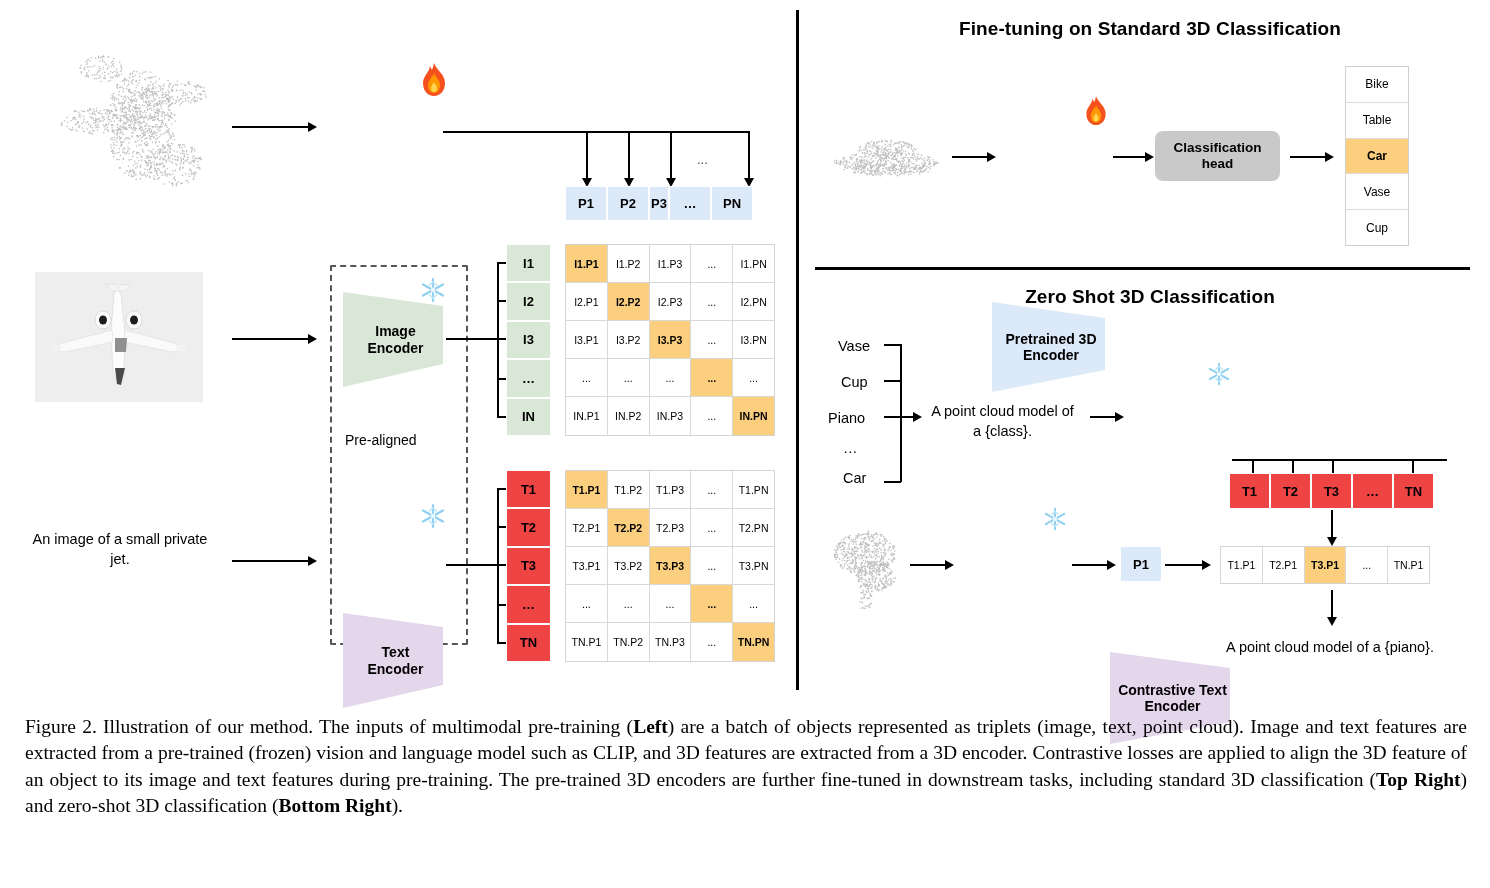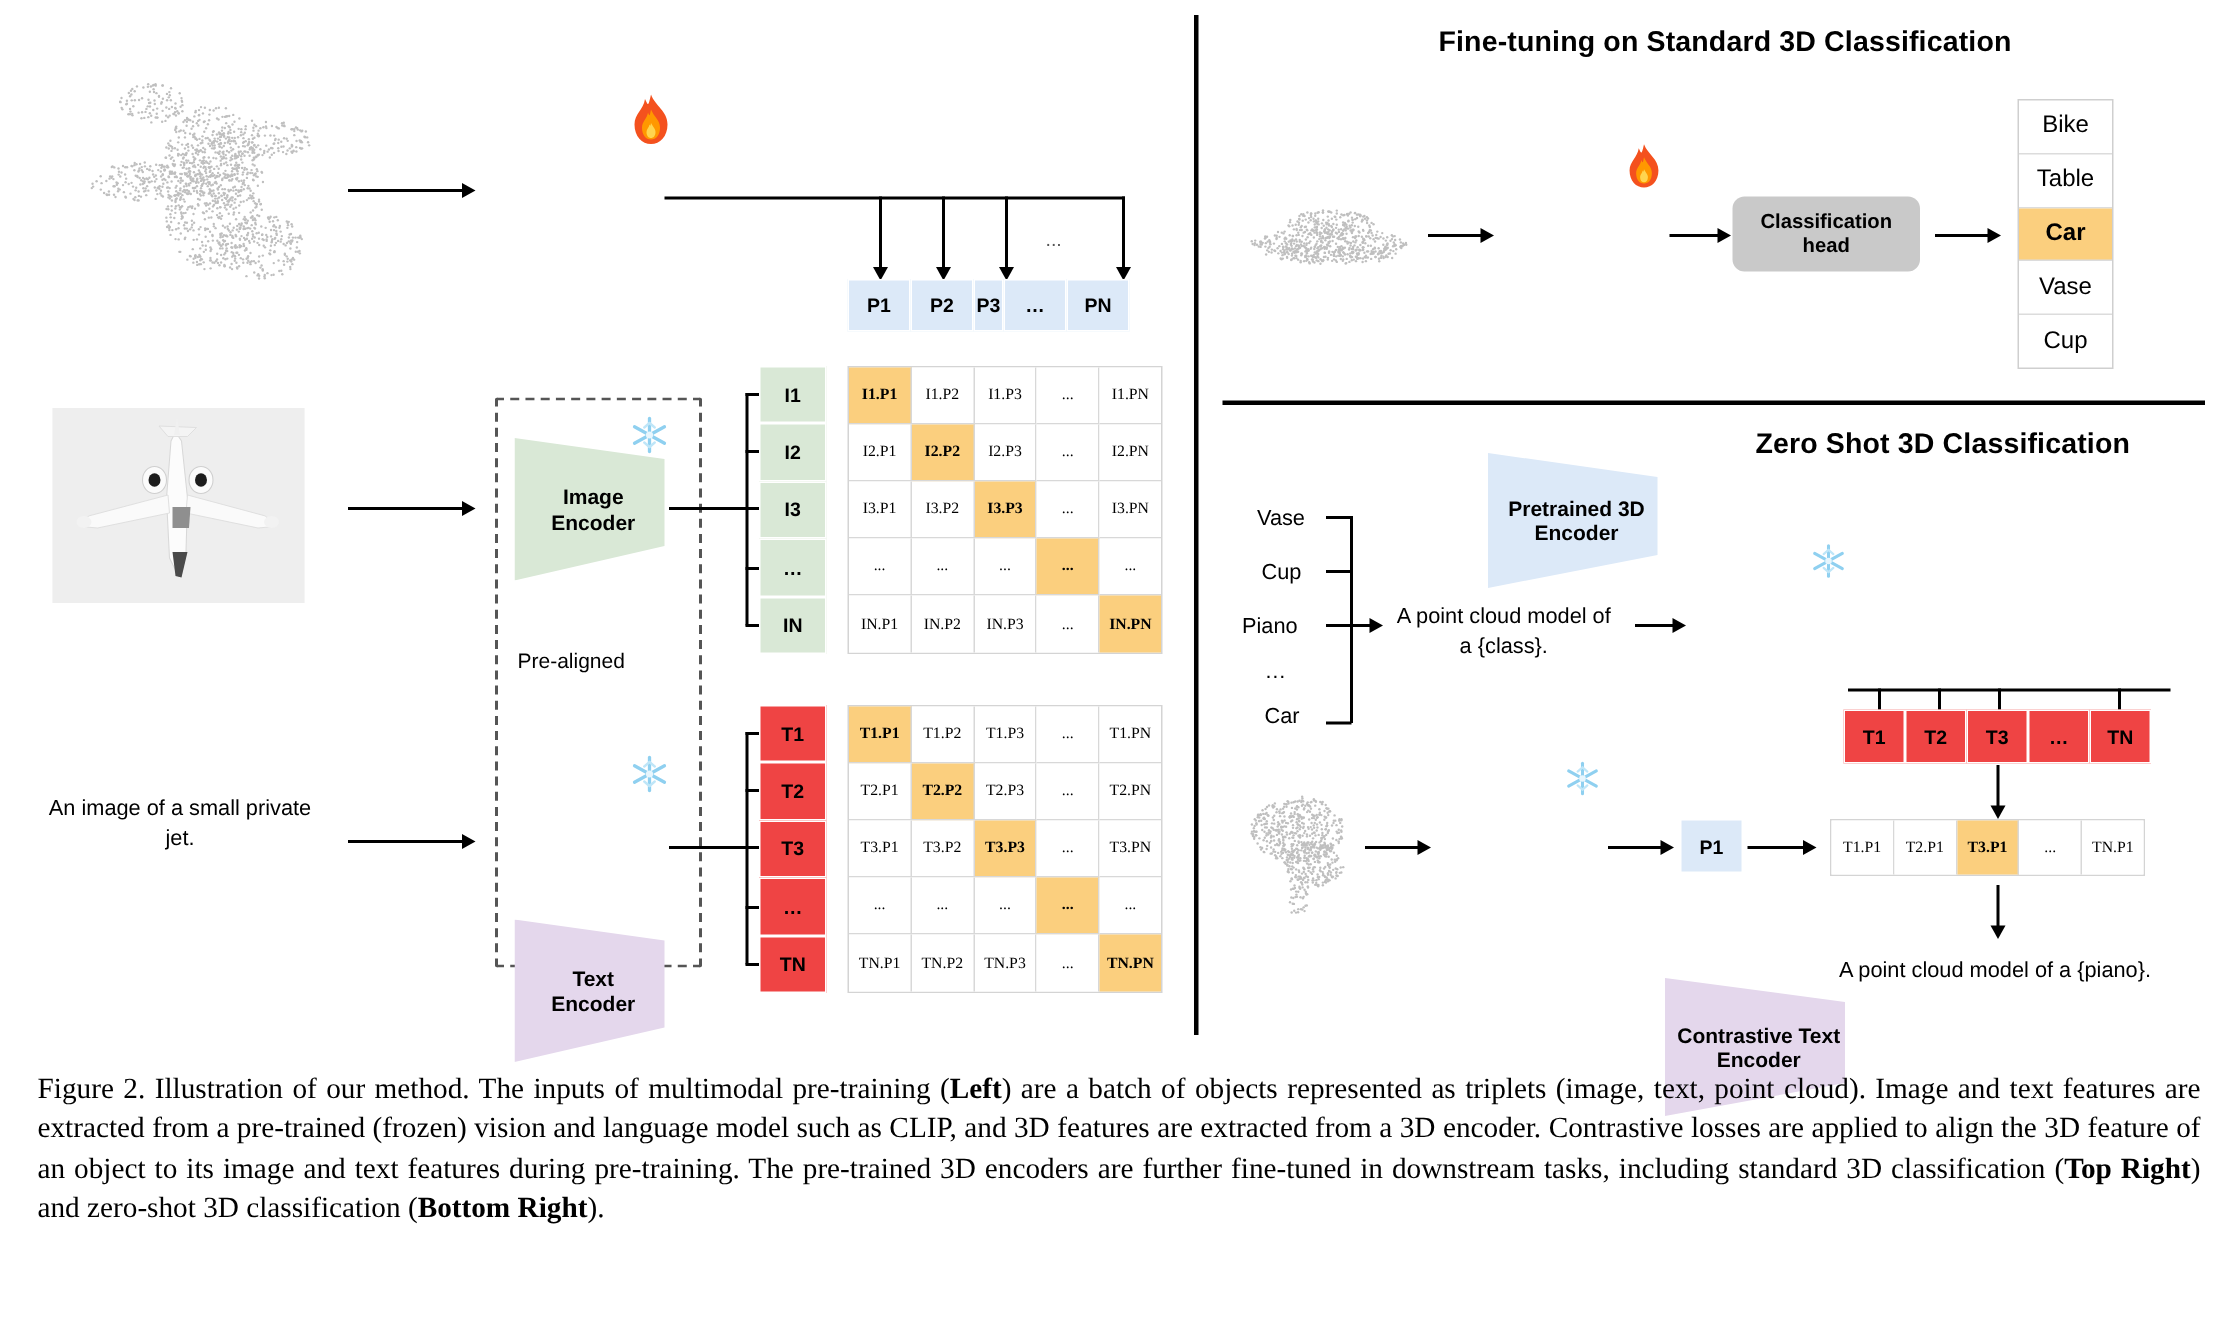--- a/index.html
+++ b/index.html
@@ -29,31 +29,31 @@
   .tokrow{position:absolute;display:flex;}
   .tok{display:flex;align-items:center;justify-content:center;font-weight:bold;font-size:13px;
        border:1px solid #fff;box-sizing:border-box;}
   .tokP{background:#dce9f8;}
   .tokT{background:#ef4444;}
 
   .tokcol{position:absolute;display:flex;flex-direction:column;}
   .tokI{background:#d9e8d6;}
 
   
-  .matrix{position:absolute;border:1px solid #d4d4d4;box-sizing:border-box;display:flex;flex-direction:column;background:#fff;font-family:Liberation Serif, serif;}
+  .matrix{position:absolute;border:1px solid #d4d4d4;box-sizing:border-box;display:flex;flex-direction:column;background:#fff;}
   .mrow{display:flex;flex:1;}
   .mcell{flex:1;display:flex;align-items:center;justify-content:center;font-size:10.5px;
          border-right:1px solid #d8d8d8;border-bottom:1px solid #d8d8d8;box-sizing:border-box;background:#fff;}
   .mrow:last-child .mcell{border-bottom:none;}
   .mcell:last-child{border-right:none;}
   .mcell.hl{background:#fbcf7e;font-weight:bold;}
 
   
   .clist{position:absolute;border:1px solid #cfcfcf;box-sizing:border-box;background:#fff;display:flex;flex-direction:column;}
-  .citem{flex:1;display:flex;align-items:center;justify-content:center;font-size:16px;border-bottom:1px solid #dcdcdc;box-sizing:border-box;}
+  .citem{flex:1;display:flex;align-items:center;justify-content:center;font-size:12px;border-bottom:1px solid #dcdcdc;box-sizing:border-box;}
   .citem:last-child{border-bottom:none;}
   .citem.hl{background:#fbcf7e;font-weight:bold;}
 
   .dashbox{position:absolute;border:2px dashed #555;box-sizing:border-box;border-radius:2px;}
   .pal{position:absolute;font-size:14px;}
 
   .chead{position:absolute;background:#c9c9c9;border-radius:8px;display:flex;align-items:center;
          justify-content:center;text-align:center;font-weight:bold;font-size:13.5px;line-height:1.2;}
 
   .plain{position:absolute;font-size:14.5px;text-align:center;line-height:1.35;}
@@ -2558,21 +2558,21 @@
   <div class="ahead-r" style="left:1325px;top:152px;"></div>
 
   <div class="clist" id="class-list" style="left:1345px;top:66px;width:64px;height:180px;">
       <div class="citem">Bike</div>
       <div class="citem">Table</div>
       <div class="citem hl">Car</div>
       <div class="citem">Vase</div>
       <div class="citem">Cup</div>
     </div>
 
-  <div class="abs ttl" style="left:880px;top:286px;width:540px;text-align:right;">Zero Shot 3D Classification</div>
+  <div class="abs ttl" style="left:880px;top:286px;width:540px;">Zero Shot 3D Classification</div>
 
   <div class="zcls" style="left:838px;top:338px;">Vase</div>
   <div class="zcls" style="left:841px;top:374px;">Cup</div>
   <div class="zcls" style="left:828px;top:410px;">Piano</div>
   <div class="zcls" style="left:843px;top:440px;">…</div>
   <div class="zcls" style="left:843px;top:470px;">Car</div>
 
   <div class="arrowline av" style="left:900px;top:344px;height:138px;"></div>
   <div class="arrowline ah" style="left:884px;top:344px;width:17px;"></div>
   <div class="arrowline ah" style="left:884px;top:380px;width:17px;"></div>

